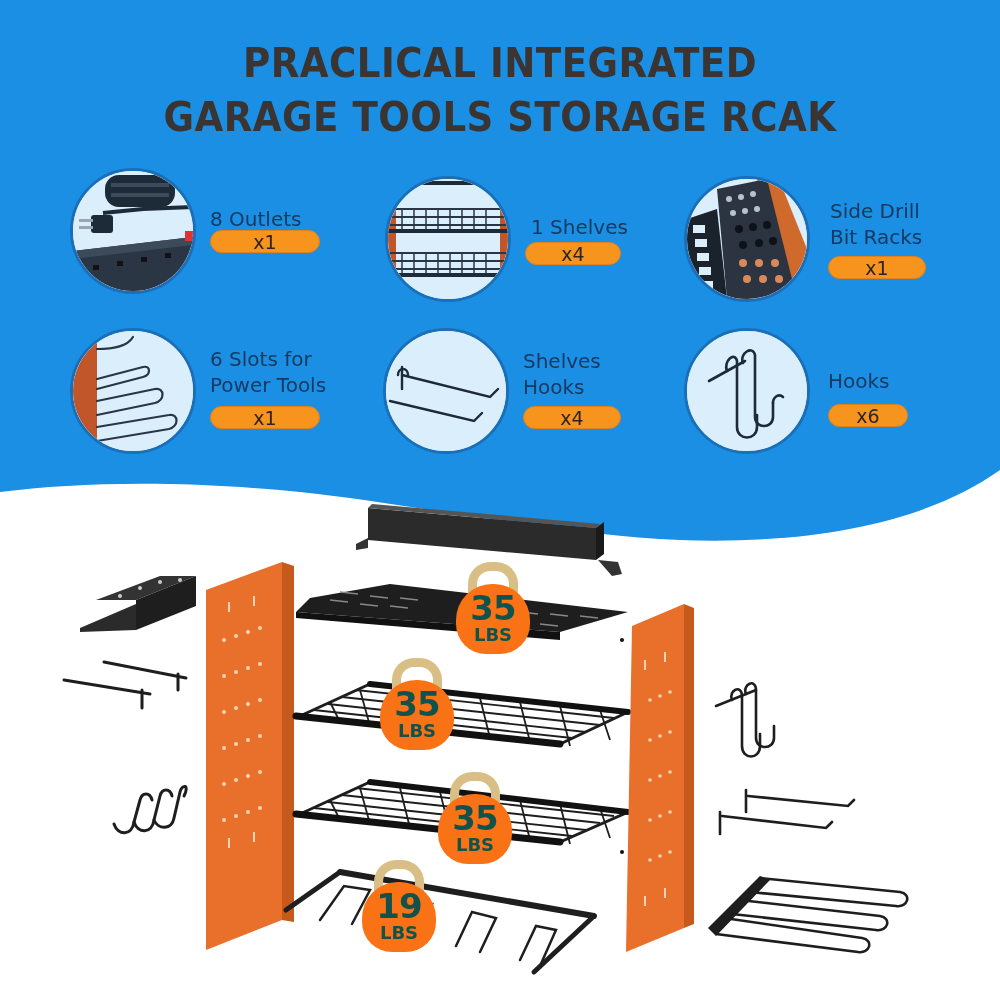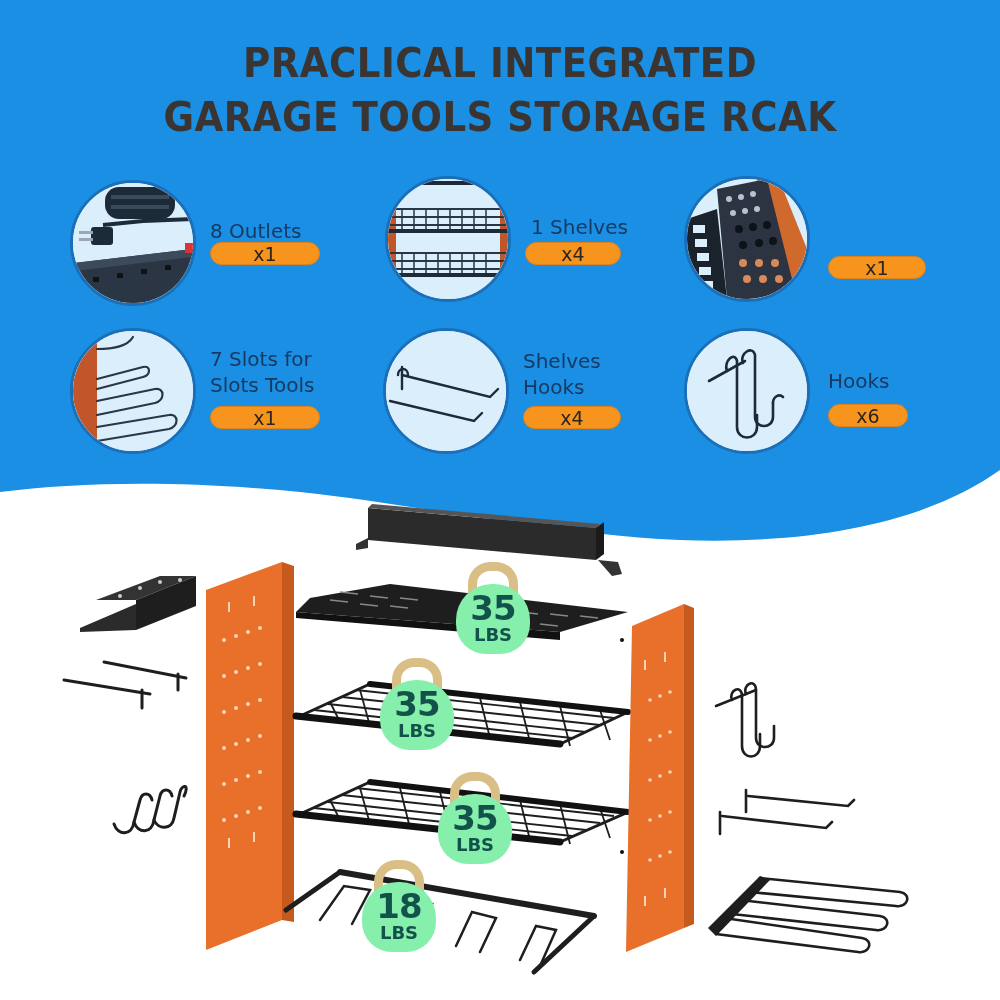--- a/index.html
+++ b/index.html
@@ -37,39 +37,39 @@
 
   .badge {
     position: absolute; width: 74px; height: 92px;
   }
   .badge .handle {
     position: absolute; left: 12px; top: 0; width: 50px; height: 38px;
     border: 9px solid #d9bf86; border-bottom: none; border-radius: 22px 22px 0 0;
   }
   .badge .body {
     position: absolute; left: 0; top: 22px; width: 74px; height: 70px;
-    background: #86efac; border-radius: 36px 36px 30px 30px;
+    background: #f97316; border-radius: 36px 36px 30px 30px;
     text-align: center; color: #13524b; font-family: "DejaVu Sans", sans-serif;
   }
   .badge .num { display: block; font-size: 34px; line-height: 36px; font-weight: bold; margin-top: 6px; letter-spacing: -1px; }
   .badge .unit { display: block; font-size: 18px; line-height: 18px; font-weight: bold; }
 </style>
 </head>
 <body>
 
 <svg class="hero-bg" viewBox="0 0 1000 560" preserveAspectRatio="none">
   <path d="M0 0 H1000 V470 C930 520 820 545 680 540 C560 535 420 505 300 492 C180 480 80 482 0 492 Z" fill="#1a8fe3"></path>
 </svg>
 
 <div class="title">
   <div>PRACLICAL INTEGRATED</div>
   <div>GARAGE TOOLS STORAGE RCAK</div>
 </div>
 
-<div class="feature" style="left:70px; top:180px;">
+<div class="feature" style="left:70px; top:168px;">
   <div class="circle">
     <svg viewBox="0 0 120 120">
       <rect x="0" y="0" width="120" height="120" fill="#dbeefc"></rect>
       <rect x="32" y="4" width="70" height="32" rx="14" fill="#1d2a38"></rect>
       <rect x="38" y="12" width="58" height="4" fill="#3b4b5c"></rect>
       <rect x="38" y="22" width="58" height="4" fill="#3b4b5c"></rect>
       <path d="M30 42 L70 38 L120 36" stroke="#1d2a38" stroke-width="4" fill="none"></path>
       <rect x="18" y="44" width="22" height="18" rx="3" fill="#1d2a38"></rect>
       <rect x="6" y="48" width="14" height="3" fill="#9aa6b2"></rect>
       <rect x="6" y="55" width="14" height="3" fill="#9aa6b2"></rect>
@@ -164,39 +164,43 @@
       <g fill="#d88a5a">
         <circle cx="56" cy="84" r="4"></circle>
           <circle cx="72" cy="84" r="4"></circle>
           <circle cx="88" cy="84" r="4"></circle>
         <circle cx="60" cy="100" r="4"></circle>
           <circle cx="76" cy="100" r="4"></circle>
           <circle cx="92" cy="100" r="4"></circle>
       </g>
     </svg>
   </div>
+  <div class="label" style="left:146px; top:22px;">
+    <div>Side Drill</div>
+    <div>Bit Racks</div>
+  </div>
   <div class="pill" style="left:144px; top:80px; width:98px;">x1</div>
 </div>
 
 <div class="feature" style="left:70px; top:328px;">
   <div class="circle">
     <svg viewBox="0 0 120 120">
       <rect width="120" height="120" fill="#dbeefc"></rect>
       <rect x="0" y="0" width="24" height="120" fill="#c0562a"></rect>
       <g stroke="#2a3644" stroke-width="2.2" fill="none" stroke-linecap="round">
         <path d="M24 18 C40 18 54 16 60 6"></path>
         <path d="M24 48 L70 36 C78 34 78 44 70 46 L24 58"></path>
         <path d="M24 70 L82 58 C92 56 92 70 82 72 L24 84"></path>
         <path d="M24 96 L96 84 C106 82 106 96 96 98 L24 110"></path>
       </g>
     </svg>
   </div>
   <div class="label" style="left:140px; top:18px;">
-    <div>7 Slots for</div>
-    <div>Slots Tools</div>
+    <div>6 Slots for</div>
+    <div>Power Tools</div>
   </div>
   <div class="pill" style="left:140px; top:78px;">x1</div>
 </div>
 
 <div class="feature" style="left:383px; top:328px;">
   <div class="circle">
     <svg viewBox="0 0 120 120">
       <rect width="120" height="120" fill="#dbeefc"></rect>
       <g stroke="#1d2a38" stroke-width="2.4" fill="none" stroke-linecap="round">
         <path d="M16 44 L104 66 L112 58"></path>
@@ -442,16 +446,16 @@
   <div class="handle"></div>
   <div class="body">
     <span class="num">35</span>
     <span class="unit">LBS</span>
   </div>
 </div>
 
 <div class="badge" style="left:362px; top:860px;">
   <div class="handle"></div>
   <div class="body">
-    <span class="num">18</span>
+    <span class="num">19</span>
     <span class="unit">LBS</span>
   </div>
 </div>
 
 </body></html>

